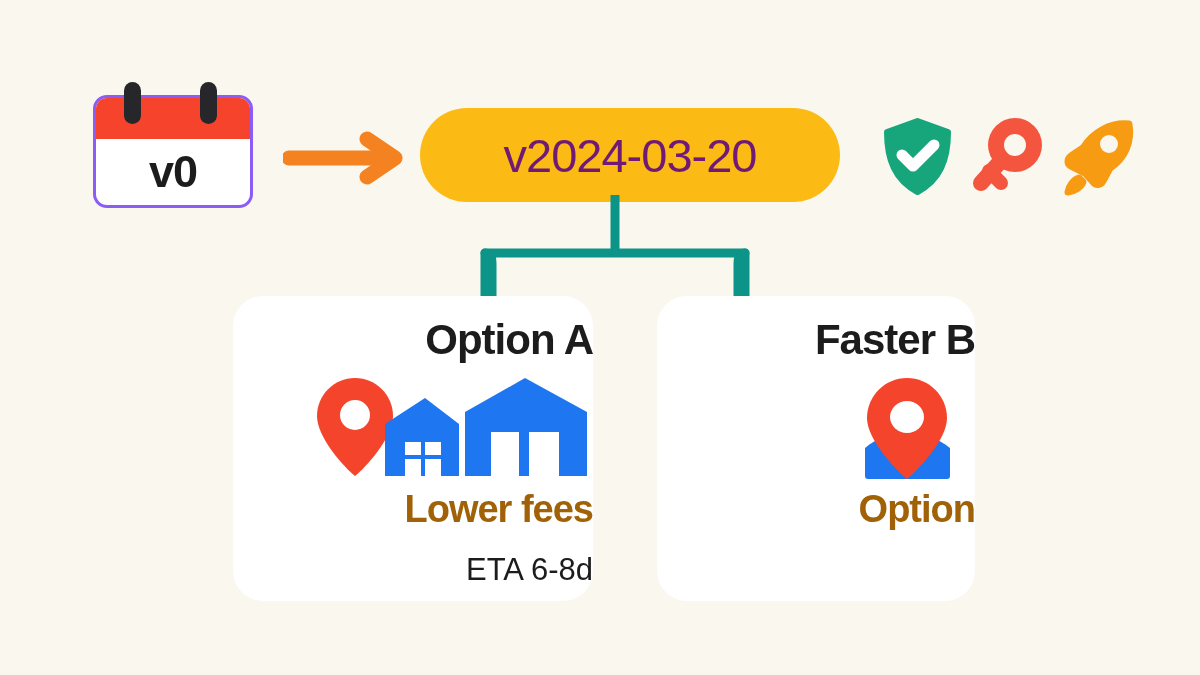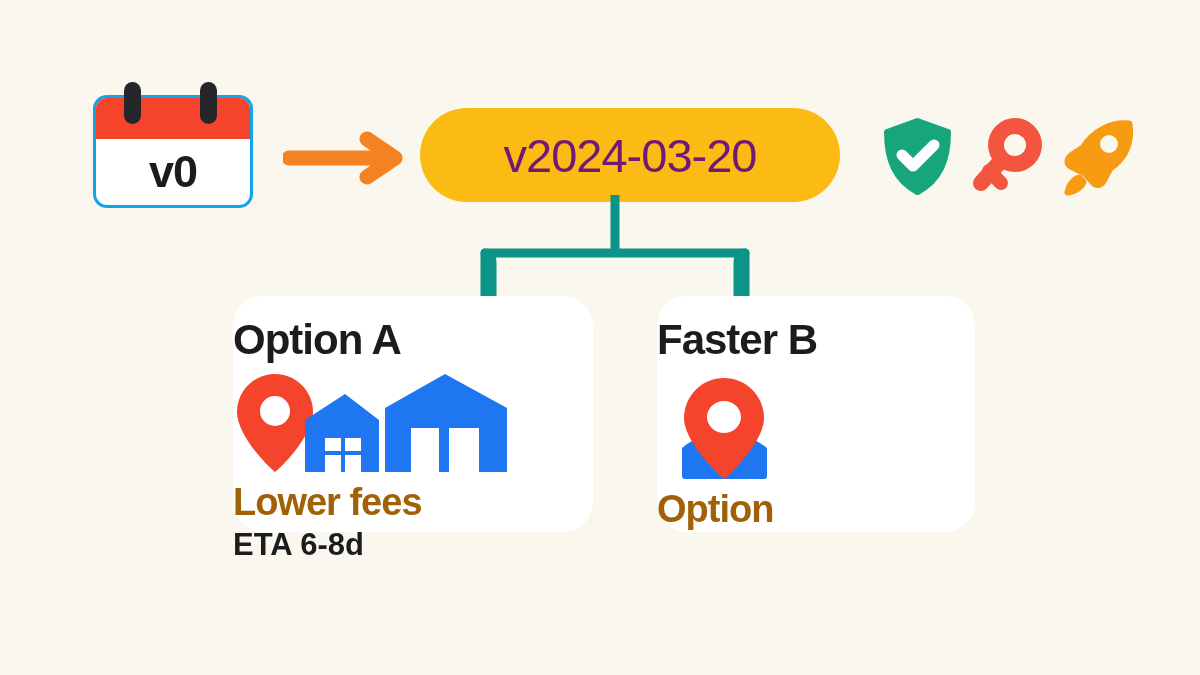--- a/index.html
+++ b/index.html
@@ -24,21 +24,21 @@
   #calendar-icon {
     position: absolute;
     left: 93px;
     top: 95px;
     width: 160px;
     height: 113px;
   }
   .cal-body {
     position: absolute;
     inset: 0;
-    border: 3px solid #0ea5e9;
+    border: 3px solid #8b5cf6;
     border-radius: 14px;
     background: #FFFFFF;
     box-sizing: border-box;
     overflow: hidden;
   }
   .cal-header {
     position: absolute;
     left: 0; right: 0; top: 0;
     height: 41px;
     background: #F5442B;
@@ -116,26 +116,26 @@
     left: 380px;
     top: 195px;
     width: 470px;
     height: 120px;
   }
 
   
   .option-card {
     position: absolute;
     top: 296px;
-    height: 236px;
+    height: 305px;
     background: #FFFFFF;
     border-radius: 30px;
     display: flex;
     flex-direction: column;
-    align-items: flex-start;
+    align-items: flex-end;
   }
   #option-card-a { left: 233px; width: 360px; }
   #option-card-b { left: 657px; width: 318px; }
 
   .option-title {
     margin-top: 20px;
     font-size: 42px;
     font-weight: bold;
     color: #1C1C1C;
     letter-spacing: -1px;
@@ -150,23 +150,23 @@
   }
   .option-benefit {
     margin-top: 4px;
     font-size: 38px;
     font-weight: bold;
     color: #a16207;
     letter-spacing: -1px;
     line-height: 1.15;
   }
   .option-eta {
-    margin-top: 2px;
+    margin-top: 20px;
     font-size: 31px;
-    font-weight: bold;
+    font-weight: normal;
     color: #1C1C1C;
     letter-spacing: 0px;
     line-height: 1.15;
   }
 </style>
 </head>
 <body>
 
 <div id="stage">
 

